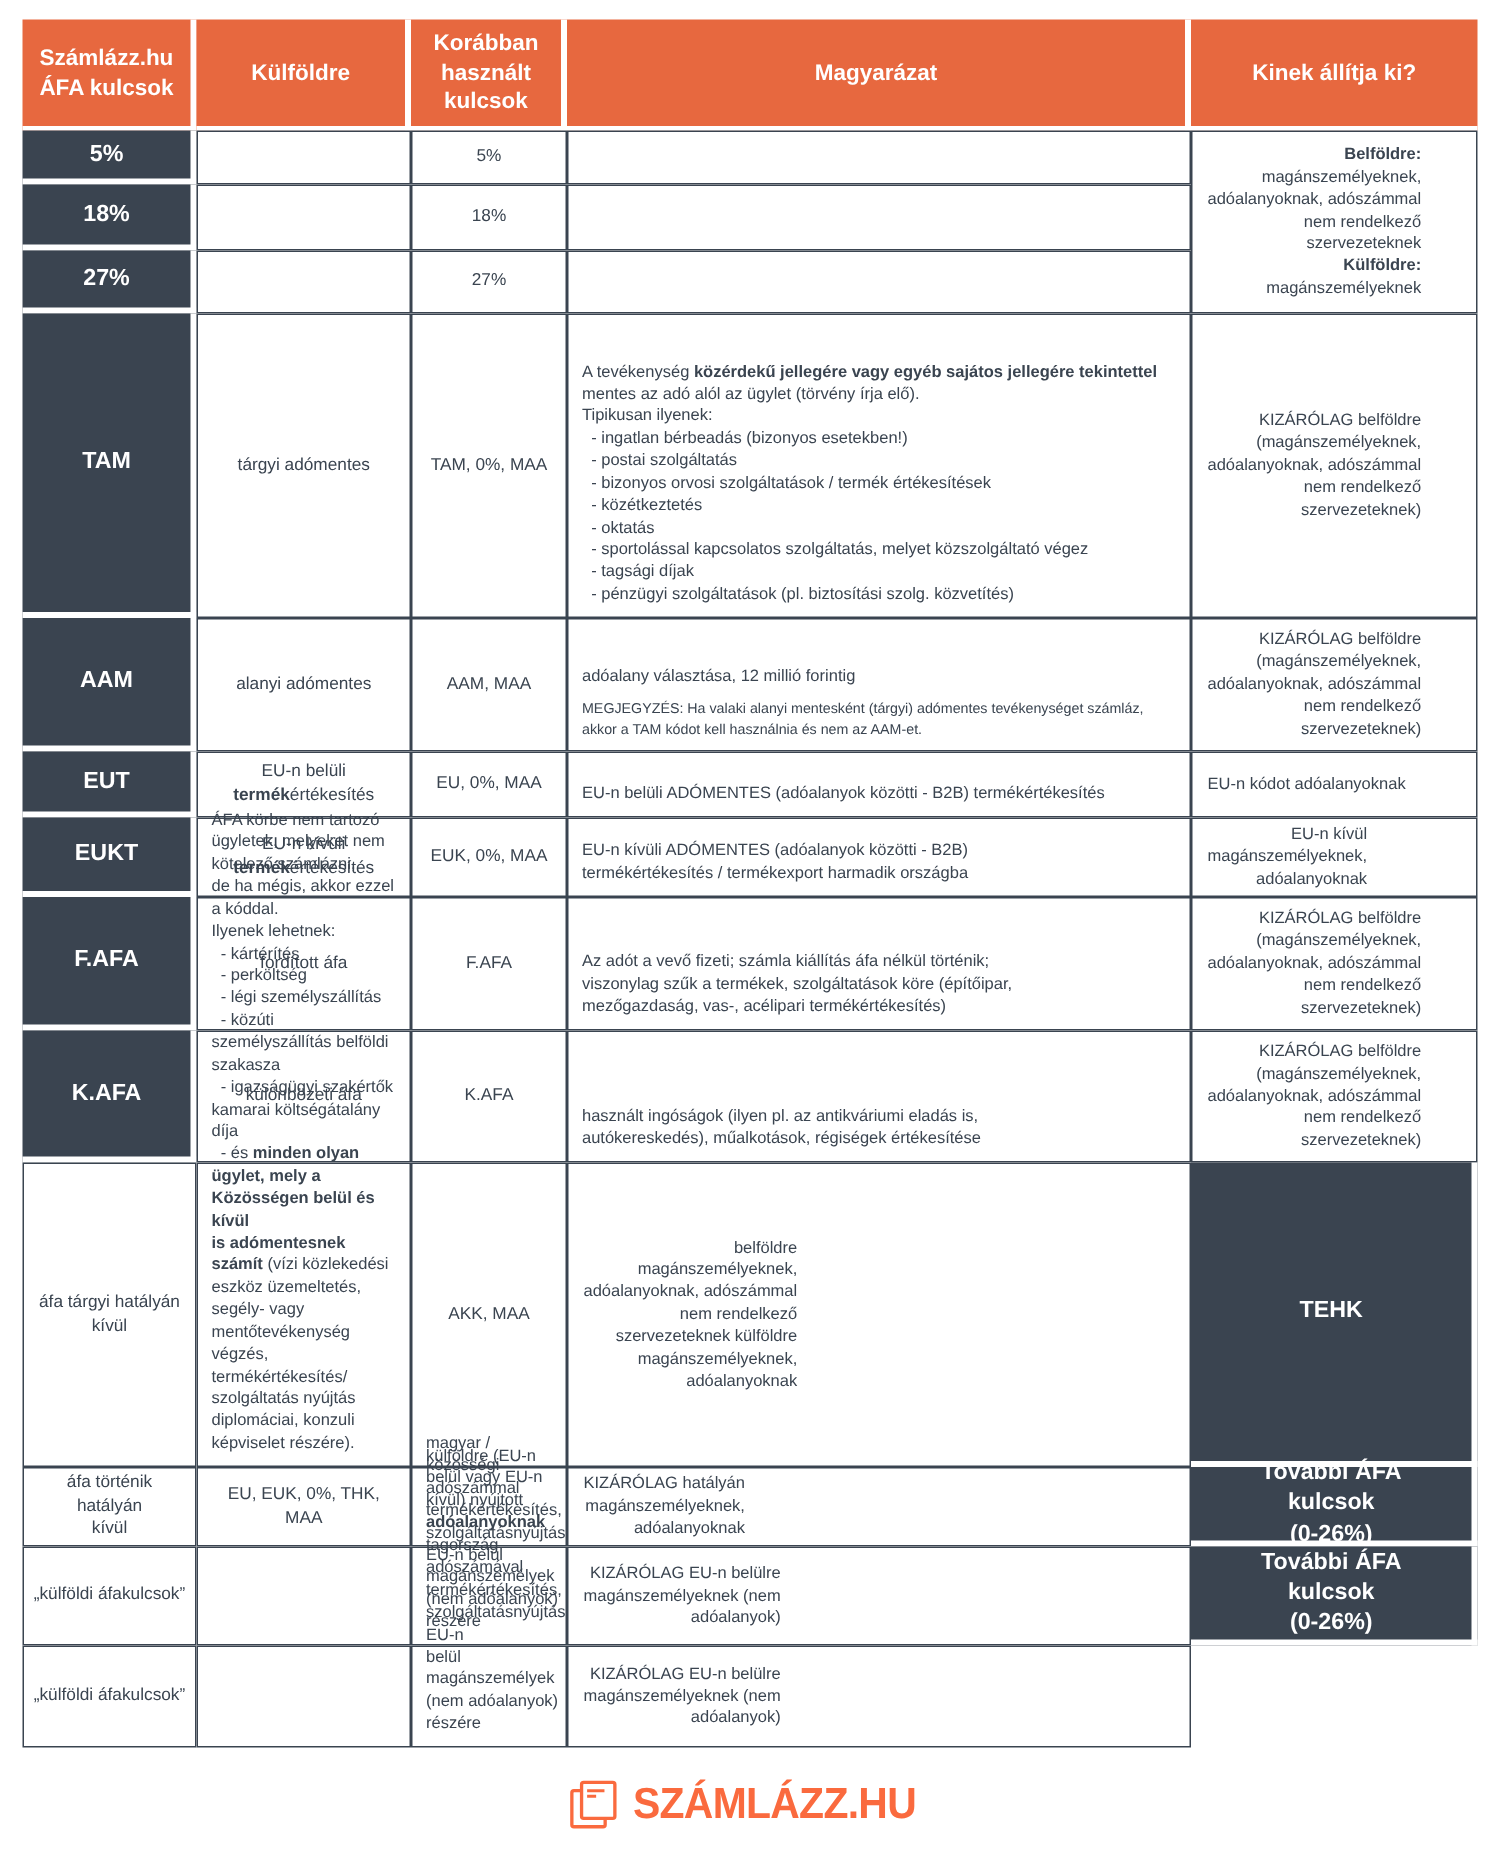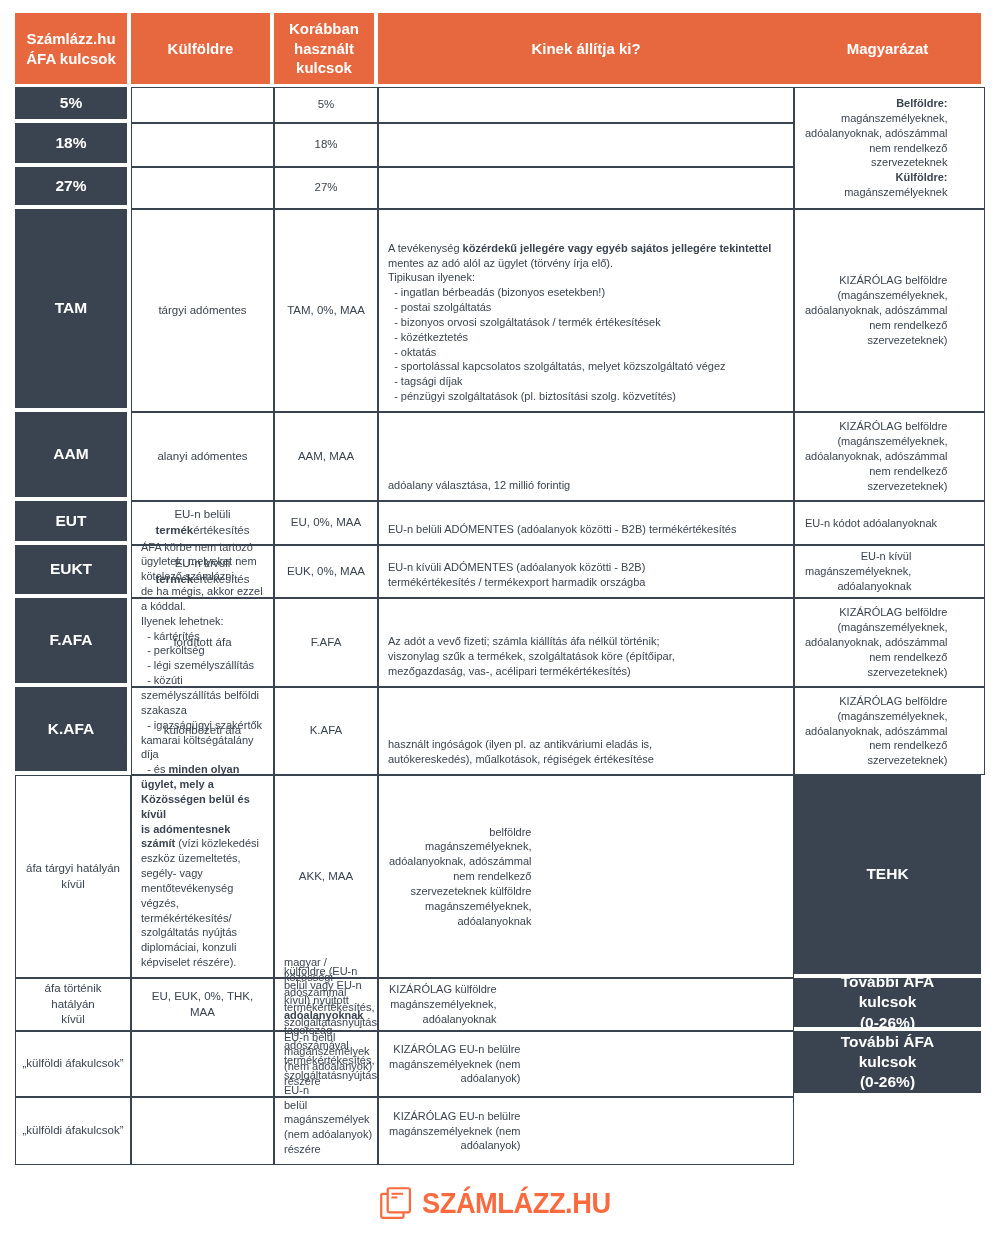--- a/index.html
+++ b/index.html
@@ -59,22 +59,22 @@
 <body>
 
 <div class="tbl">
 
   <div class="hcell">Számlázz.hu
 ÁFA kulcsok</div>
   <div class="hcell">Külföldre</div>
   <div class="hcell">Korábban
 használt
 kulcsok</div>
+  <div class="hcell">Magyarázat</div>
   <div class="hcell last">Kinek állítja ki?</div>
-  <div class="hcell">Magyarázat</div>
 
   <div class="codecell">5%</div>
   <div class="cell col-name"></div>
   <div class="cell center col-old">5%</div>
   <div class="cell col-expl"></div>
   <div class="cell col-who span3">
       <div class="txt"><strong>Belföldre:</strong>
 magánszemélyeknek,
 adóalanyoknak, adószámmal
 nem rendelkező
@@ -118,20 +118,21 @@
 szervezeteknek)</div>
     </div>
 
   <div class="codecell">AAM</div>
   <div class="cell center col-name">
       <div class="txt">alanyi adómentes</div>
     </div>
   <div class="cell center col-old">AAM, MAA</div>
   <div class="cell col-expl">
     <div class="txt">adóalany választása, 12 millió forintig</div>
+    <div class="note txt">MEGJEGYZÉS: Ha valaki alanyi mentesként (tárgyi) adómentes tevékenységet számláz, akkor a TAM kódot kell használnia és nem az AAM-et.</div>
   </div>
   <div class="cell col-who">
       <div class="txt">KIZÁRÓLAG belföldre
 (magánszemélyeknek,
 adóalanyoknak, adószámmal
 nem rendelkező
 szervezeteknek)</div>
     </div>
 
   <div class="codecell">EUT</div>
@@ -231,21 +232,21 @@
   <div class="cell center col-name">
       <div class="txt">áfa történik hatályán
 kívül</div>
     </div>
   <div class="cell center col-old">EU, EUK, 0%,
 THK, MAA</div>
   <div class="cell col-expl">
       <div class="txt">külföldre (EU-n belül vagy EU-n kívül) nyújtott <strong>adóalanyoknak</strong></div>
     </div>
   <div class="cell col-who">
-      <div class="txt">KIZÁRÓLAG külföldre
+      <div class="txt">KIZÁRÓLAG hatályán
 magánszemélyeknek,
 adóalanyoknak</div>
     </div>
 
   <div class="codecell">További ÁFA
 kulcsok
 (0-26%)</div>
   <div class="cell center col-name">
       <div class="txt">„külföldi áfakulcsok”</div>
     </div>

